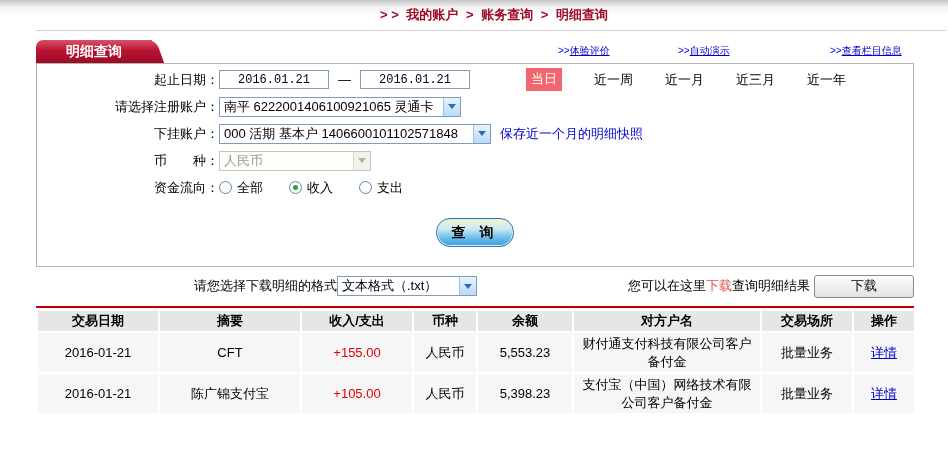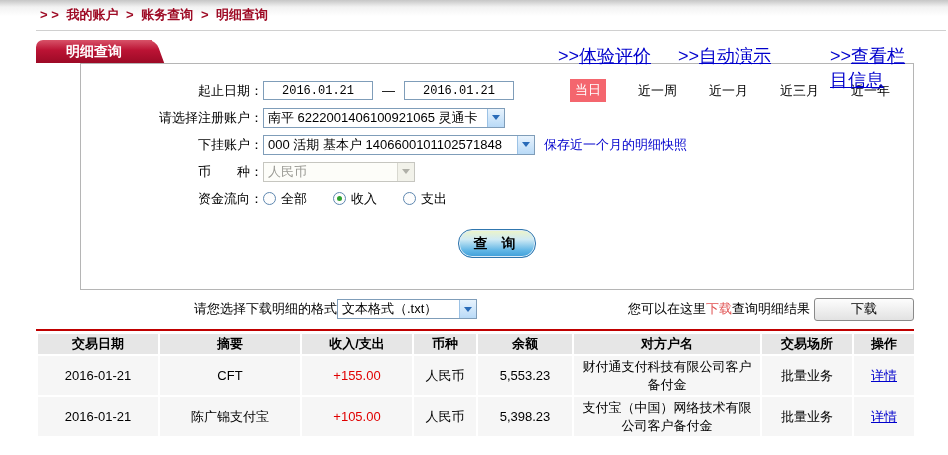--- a/index.html
+++ b/index.html
@@ -3,21 +3,21 @@
 <meta charset="utf-8">
 <style>
   * { box-sizing: border-box; }
   html,body { margin:0; padding:0; }
   body {
     width:948px; height:455px; background:#ffffff;
     font-family:"Liberation Sans", sans-serif; font-size:13px; color:#000;
     overflow:hidden;
   }
   
-  .topbar { height:30px; background:linear-gradient(#c6c6c6 0px, #f2f2f2 7px, #ffffff 16px); display:flex; align-items:center; }
+  .topbar { height:30px; background:linear-gradient(#c6c6c6 0px, #f2f2f2 7px, #ffffff 16px); display:flex; align-items:center;justify-content:center; }
   .breadcrumb { margin-left:36px; color:#9e0b25; font-weight:bold; font-size:13px; }
   .breadcrumb a { color:#9e0b25; text-decoration:none; cursor:pointer; }
   .breadcrumb .sep, .breadcrumb .prefix { margin:0 4px; }
   .rule { border-top:1px solid #d0d0d0; margin-left:36px; margin-right:2px; }
 
   .content { margin-left:36px; width:878px; position:relative; }
 
   
   .tab-row { position:relative; margin-top:9px; height:23px; }
   .tab {
@@ -26,26 +26,26 @@
     background:linear-gradient(#d85268 0%, #bb1334 45%, #9c0a26 100%);
     border-radius:7px 0 0 0; color:#fff; font-weight:bold; font-size:14px;
     text-align:center; line-height:23px;
   }
   .tab::after {
     content:""; position:absolute; right:-8px; top:0; width:22px; height:23px;
     background:linear-gradient(#d85268 0%, #bb1334 45%, #9c0a26 100%);
     transform:skewX(20deg); border-radius:0 8px 0 0;
   }
   .tab span { position:relative; z-index:1; }
-  .top-links a { position:absolute; top:4px; color:#0000cc; font-size:18px; text-decoration:none; cursor:pointer; }
+  .top-links a { position:absolute; top:4px; color:#0000cc; font-size:10px; text-decoration:none; cursor:pointer; }
   .top-links .lbl { text-decoration:underline; }
   .tl-0 { left:522px; } .tl-1 { left:642px; } .tl-2 { left:794px; }
 
   
-  .panel { border:1px solid #b5b5b5; height:227px; background:#fff; padding-top:13px;margin-left:44px; }
+  .panel { border:1px solid #b5b5b5; height:204px; background:#fff; padding-top:2px; }
   .form-row { height:27px; display:flex; align-items:center; }
   .form-label { width:182px; text-align:right; flex:none; white-space:pre; }
   .date-input {
     width:110px; height:19px; border:1px solid #7f9db9; text-align:center;
     font-family:"Liberation Mono", monospace; font-size:12px; padding:0; background:#fff;
   }
   .dash { margin:0 9px; }
   .badge-today { margin-left:56px; background:#f4666e; color:#fff; padding:2px 5px 3px; cursor:pointer; }
   .quick-link { margin-left:32px; color:#000; text-decoration:none; cursor:pointer; }
 

